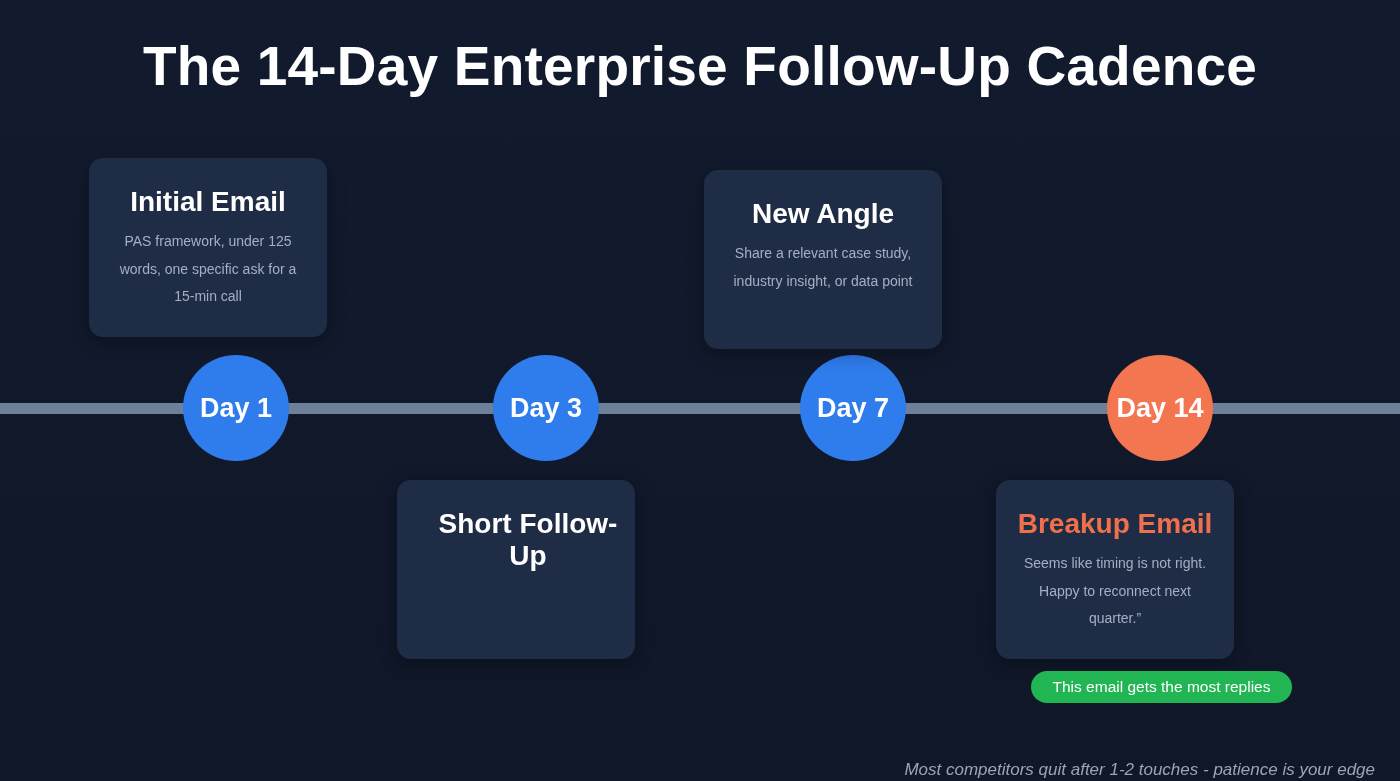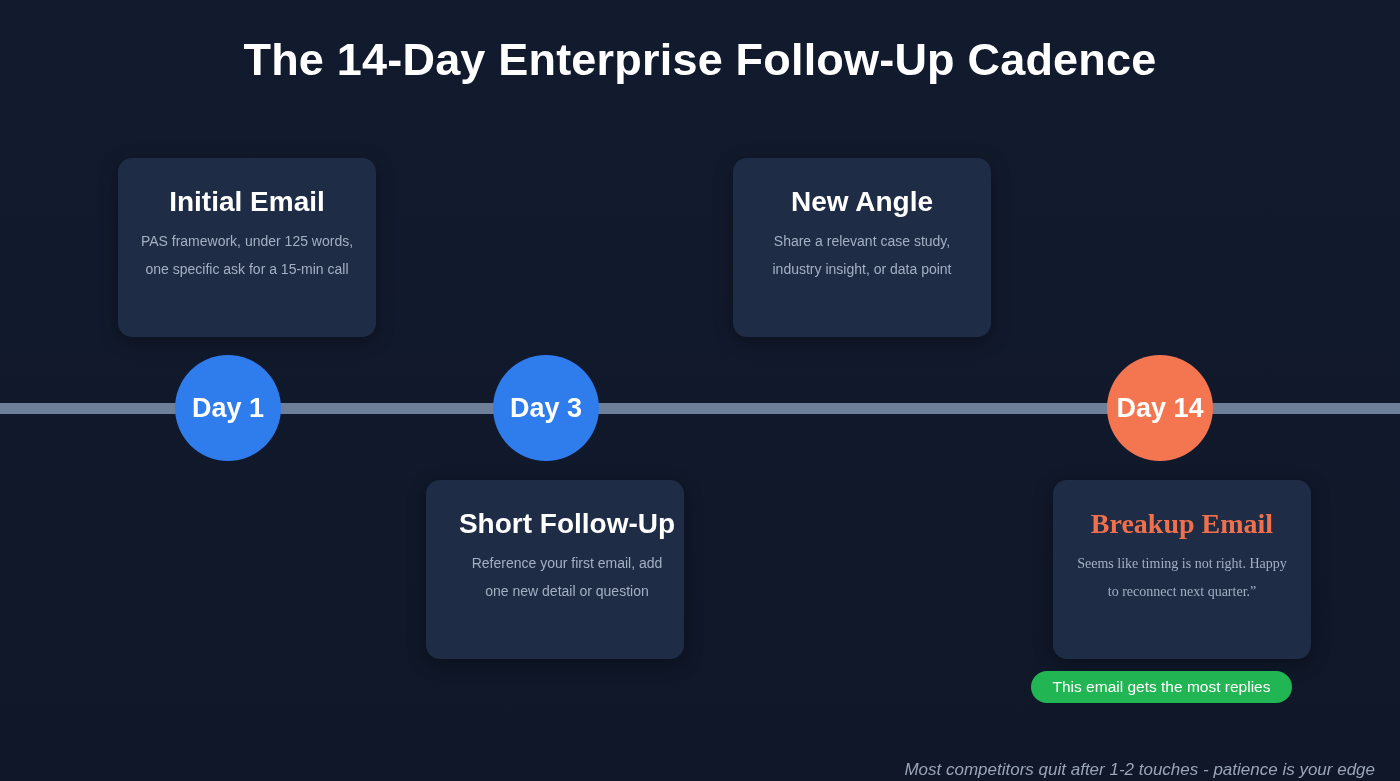--- a/index.html
+++ b/index.html
@@ -8,38 +8,38 @@
     background: #111a2c;
     font-family: "Liberation Sans", "DejaVu Sans", sans-serif;
   }
   .canvas {
     position: relative; width: 1400px; height: 781px;
     background: linear-gradient(180deg, #121b2e 0%, #0f1728 100%);
   }
   .title {
     position: absolute; top: 34px; left: 0; width: 1400px;
     text-align: center; color: #ffffff;
-    font-size: 45px; font-weight: 700; letter-spacing: 0.2px;
+    font-size: 55px; font-weight: 700; letter-spacing: 0.2px;
   }
   .timeline-line {
     position: absolute; left: 0; top: 403px; width: 1400px; height: 11px;
     background: #6e7f99;
   }
   .node {
     position: absolute; width: 106px; height: 106px; border-radius: 50%;
     top: 355px; display: flex; align-items: center; justify-content: center;
     color: #ffffff; font-weight: 700; font-size: 27px;
   }
   .node.blue { background: #2f7cec; }
   .node.orange { background: #f47650; }
   .card {
-    position: absolute; width: 258px; height: 179px;
+    position: absolute; width: 238px; height: 179px;
     background: #1f2c45; border-radius: 14px;
     box-shadow: 0 4px 18px rgba(0,0,0,0.35);
-    text-align: center; padding-top: 28px; margin-left: 29px;
+    text-align: center; padding-top: 28px;
   }
   .card-title {
     color: #ffffff; font-weight: 700; font-size: 28px; margin-bottom: 10px;
   }
   .card-title.orange { color: #f0704c; }
   .card-desc {
     color: #a3afc3; font-size: 14px; line-height: 27.5px;
     padding: 0 20px;
   }
   .badge {
@@ -54,46 +54,48 @@
   }
 </style>
 </head>
 <body>
 
 <div class="canvas">
   <div class="title">The 14-Day Enterprise Follow-Up Cadence</div>
 
   <div class="timeline-line"></div>
 
-  <div class="node blue" style="left:175px;">
+  <div class="node blue" style="left:183px;">
     <span>Day 1</span>
   </div>
   <div class="node blue" style="left:493px;">
     <span>Day 3</span>
+  </div>
+  <div class="node blue" style="left:800px;">
+    <span>Day 7</span>
   </div>
   <div class="node orange" style="left:1107px;">
     <span>Day 14</span>
   </div>
 
   <div class="card" style="left:89px; top:158px;">
     <div class="card-title">Initial Email</div>
     <div class="card-desc">PAS framework, under 125 words, one specific ask for a 15-min call</div>
   </div>
 
   <div class="card" style="left:397px; top:480px;padding-left:24px;">
     <div class="card-title">Short Follow-Up</div>
-    <div class="card-desc">Reference your first email, add one new detail or question</div>
   </div>
 
-  <div class="card" style="left:704px; top:158px;">
+  <div class="card" style="left:704px; top:170px;">
     <div class="card-title">New Angle</div>
     <div class="card-desc">Share a relevant case study, industry insight, or data point</div>
   </div>
 
-  <div class="card" style="left:1024px; top:480px;font-family:Liberation Serif, serif;">
+  <div class="card" style="left:996px; top:480px;">
     <div class="card-title orange">Breakup Email</div>
     <div class="card-desc">Seems like timing is not right. Happy to reconnect next quarter.”</div>
   </div>
 
   <div class="badge">This email gets the most replies</div>
 
   <div class="footer">Most competitors quit after 1-2 touches - patience is your edge</div>
 </div>
 
 </body></html>

